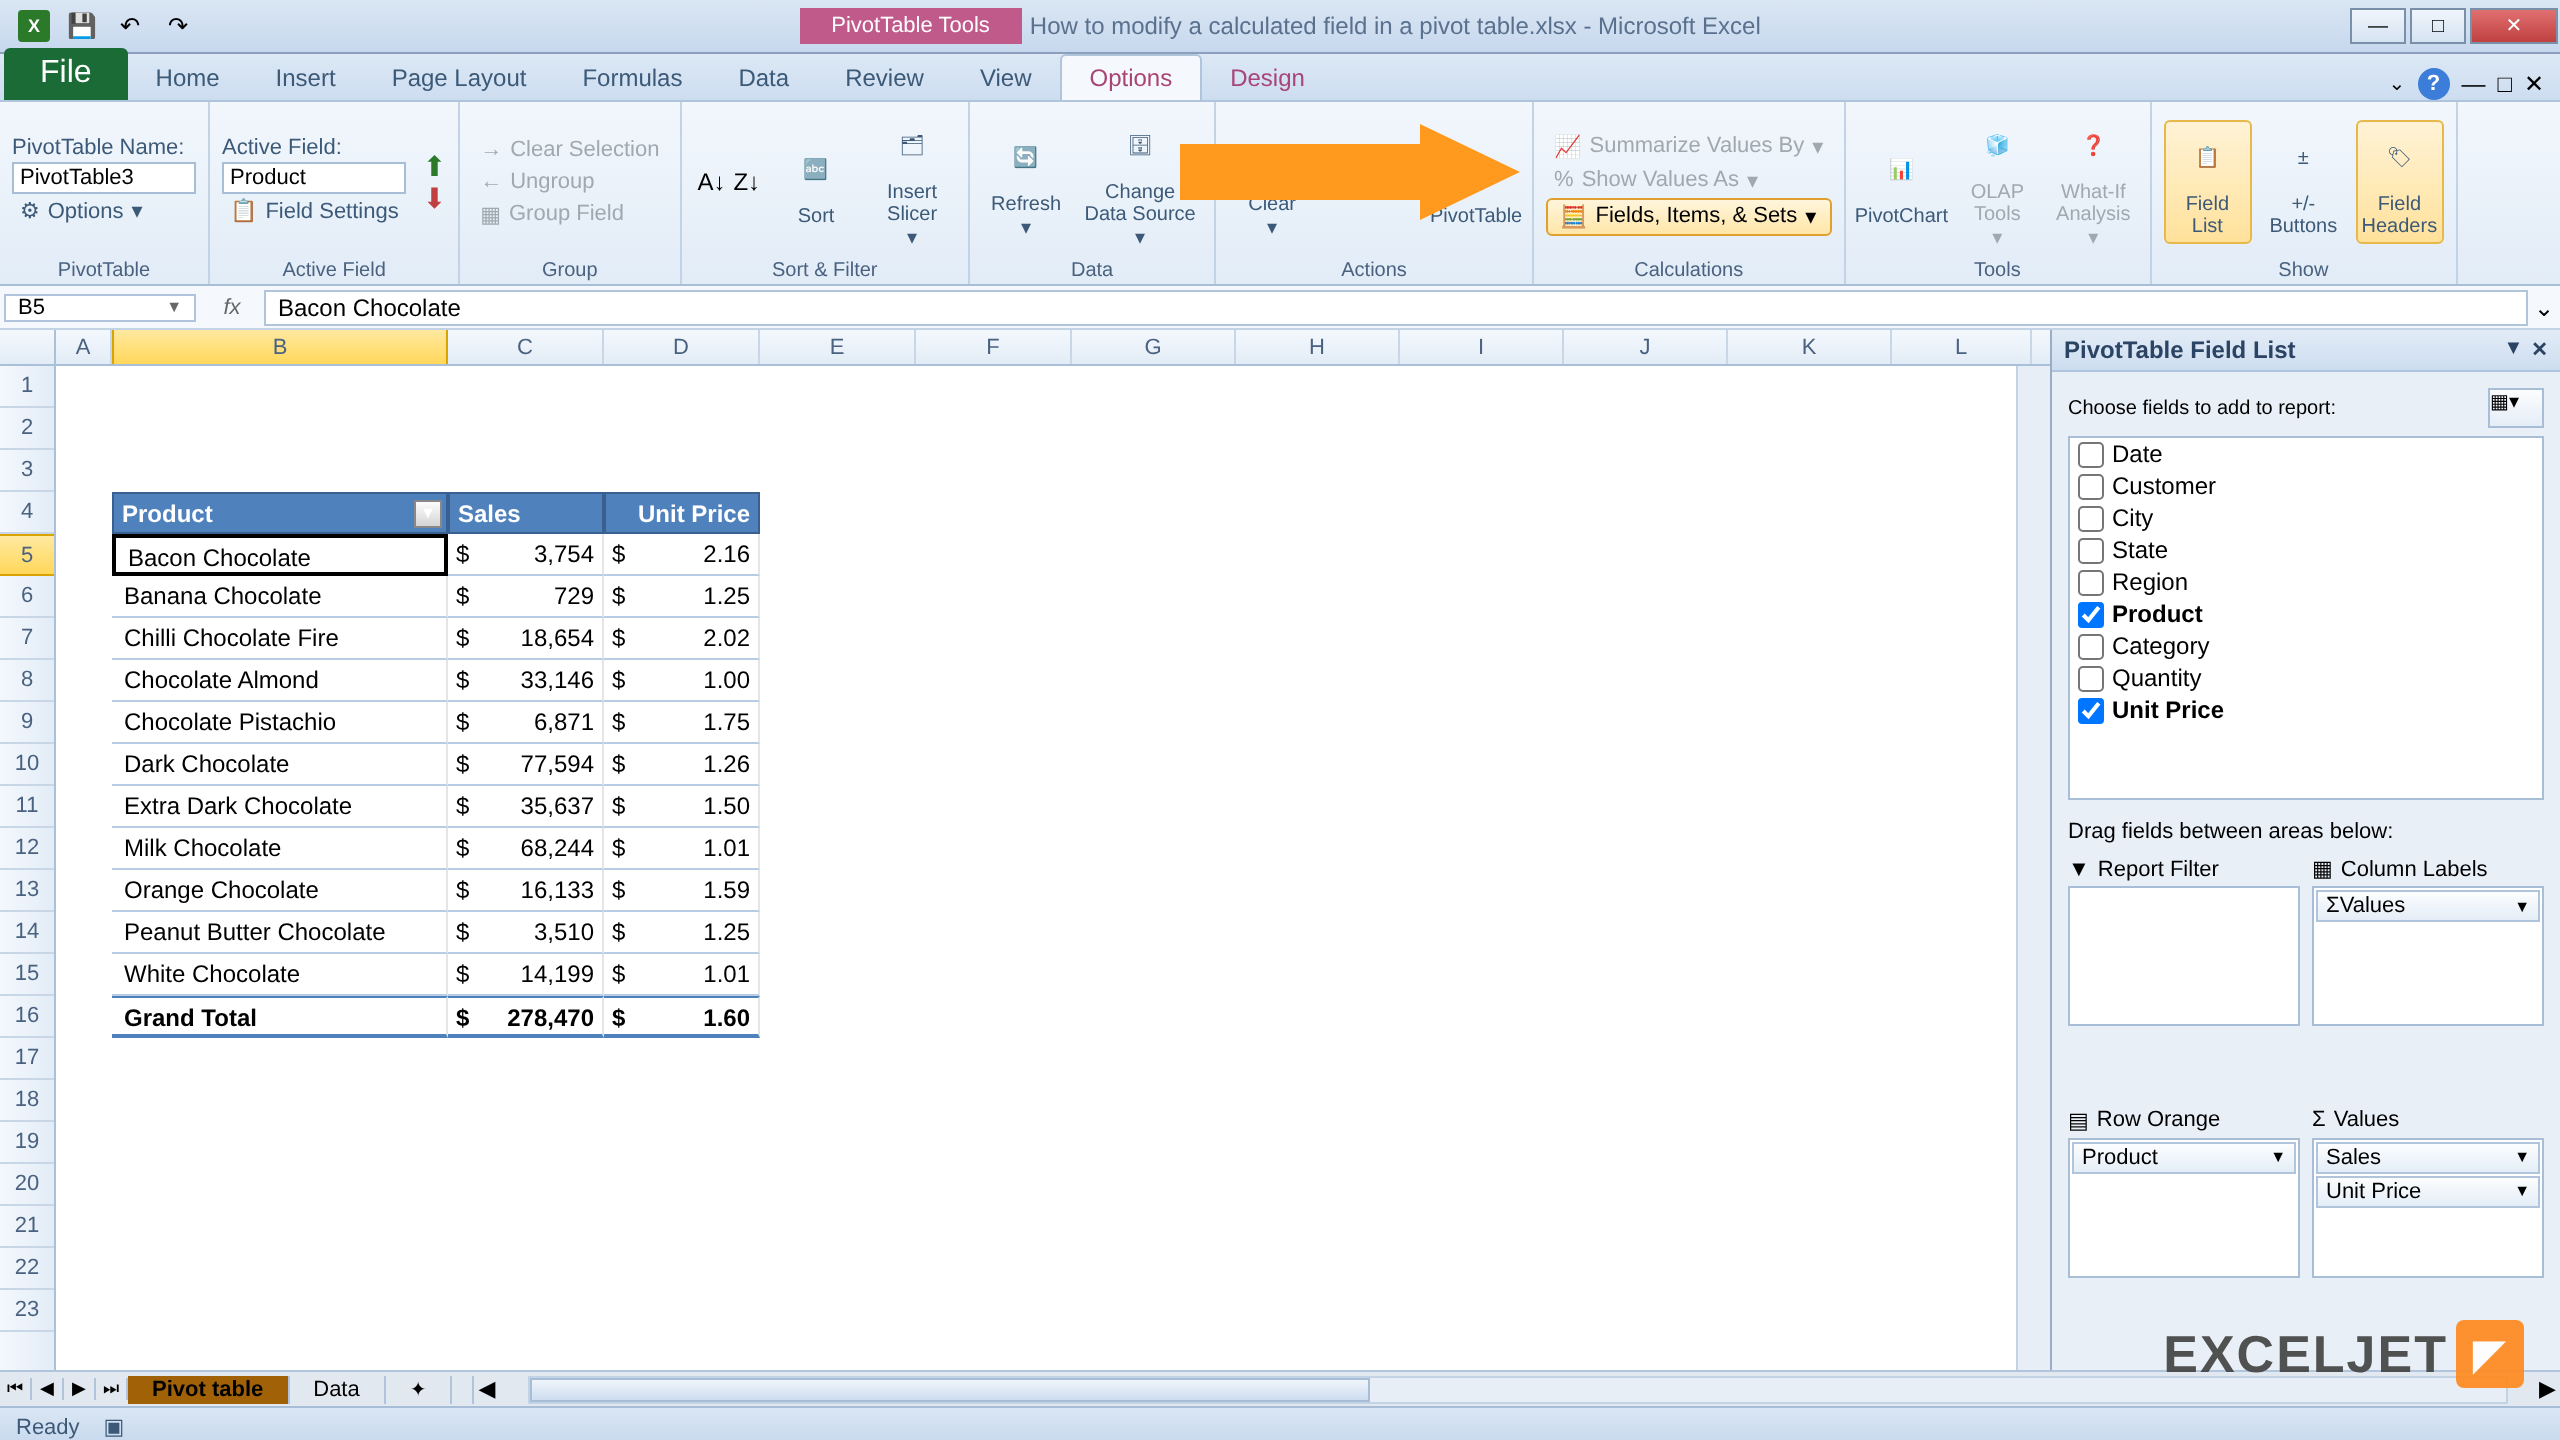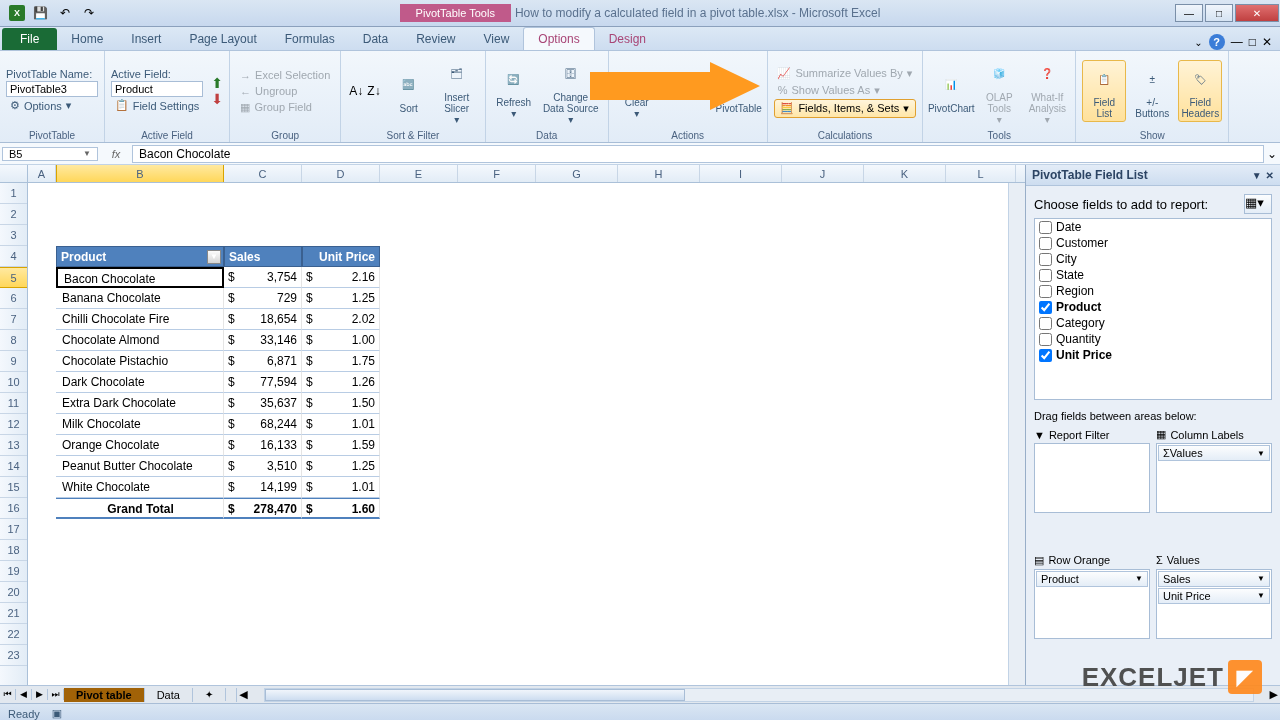--- a/index.html
+++ b/index.html
@@ -12,21 +12,21 @@
 .excel-icon { width: 16px; height: 16px; background: #2a7a2a; display: inline-flex; align-items: center; justify-content: center; color: #fff; font-size: 9px; font-weight: bold; border-radius: 2px; }
 .titlebar-center { flex: 1; display: flex; justify-content: center; align-items: center; }
 .contextual-tab-title { background: #c05a8a; color: #fff; padding: 3px 16px; font-size: 11px; margin-right: 4px; }
 .doc-title { color: #5a718e; font-size: 12px; }
 .win-controls { display: flex; margin-left: auto; }
 .win-btn { width: 28px; height: 18px; border: 1px solid #7a8fa8; margin: 2px 1px; background: linear-gradient(#f0f5fb,#d5e3f2); display: flex; align-items: center; justify-content: center; font-size: 10px; }
 .win-btn.close { background: linear-gradient(#e07070,#c04040); color: #fff; width: 44px; }
 
 
 .tabs-row { height: 24px; background: linear-gradient(#dce8f5,#cdddf0); display: flex; align-items: flex-end; border-bottom: 1px solid #b0c4dc; position: relative; }
-.file-tab { background: #1a6b36; color: #fff; padding: 4px 18px; font-size: 12px; margin-left: 2px; border-radius: 3px 3px 0 0; }
+.file-tab { background: #1a6b36; color: #fff; padding: 4px 18px; font-size: 16px; margin-left: 2px; border-radius: 3px 3px 0 0; }
 .tab { padding: 4px 14px; font-size: 12px; color: #3c5a78; cursor: pointer; }
 .tab.active { background: #f5f9fd; border: 1px solid #b0c4dc; border-bottom: none; border-radius: 3px 3px 0 0; }
 .tab.context { color: #a84576; }
 .tab-right-icons { margin-left: auto; display: flex; gap: 6px; padding-right: 8px; align-items: center; }
 .help-icon { width: 16px; height: 16px; background: #3b7dd8; border-radius: 50%; color: #fff; font-size: 11px; display: flex; align-items: center; justify-content: center; font-weight: bold; }
 
 
 .ribbon { height: 92px; background: linear-gradient(#f2f7fc,#e2ecf7); border-bottom: 1px solid #a8bdd6; display: flex; }
 .ribbon-group { border-right: 1px solid #c2d3e6; display: flex; flex-direction: column; padding: 2px 6px 0 6px; }
 .ribbon-group-content { flex: 1; display: flex; align-items: center; gap: 4px; }
@@ -67,21 +67,21 @@
 .grid { position: relative; flex: 1; }
 .cell { position: absolute; height: 21px; border-right: 1px solid #e5e5e5; border-bottom: 1px solid #e5e5e5; font-size: 12px; padding: 2px 4px; line-height: 17px; overflow: hidden; white-space: nowrap; }
 .pvt-header { background: #4f81bd; color: #fff; font-weight: bold; border: 1px solid #3a6090; }
 .sel-cell { border: 2px solid #000 !important; }
 .filter-dd { float: right; width: 14px; height: 14px; background: linear-gradient(#fcfcfc,#d5d5d5); border: 1px solid #888; font-size: 8px; text-align: center; line-height: 12px; margin-top: 1px; position: absolute; right: 2px; top: 2px; }
 
 
 .field-panel { width: 255px; border-left: 1px solid #98aec8; background: #e9eff7; display: flex; flex-direction: column; }
 .field-panel-title { background: linear-gradient(#e3ecf7,#cdddf0); padding: 3px 6px; font-size: 12px; font-weight: bold; color: #2c4464; border-bottom: 1px solid #b0c4dc; display: flex; align-items: center; gap: 27px; }
 .field-panel-title .ctrls { margin-left: auto; display: flex; gap: 4px; font-size: 10px; }
-.field-choose { padding: 8px 8px 4px 8px; font-size: 13px; display: flex; align-items: center; }
+.field-choose { padding: 8px 8px 4px 8px; font-size: 10px; display: flex; align-items: center; }
 .field-choose .layout-btn { margin-left: auto; width: 28px; height: 20px; border: 1px solid #a8bdd6; background: linear-gradient(#fcfdfe,#e4edf7); }
 .field-list { border: 1px solid #a8bdd6; background: #fff; margin: 0 8px; height: 182px; overflow-y: auto; }
 .field-item { display: flex; align-items: center; gap: 4px; padding: 1px 4px; font-size: 12px; }
 .field-item input { margin: 0; }
 .field-item.checked label { font-weight: bold; }
 .drag-label { padding: 10px 8px 4px 8px; font-size: 11px; }
 .drop-zones { flex: 1; display: grid; grid-template-columns: 1fr 1fr; grid-template-rows: auto 1fr auto 1fr; gap: 0 6px; padding: 0 8px 8px 8px; }
 .dz-label { font-size: 11px; display: flex; align-items: center; gap: 4px; padding: 2px 0; }
 .dz-box { border: 1px solid #a8bdd6; background: #fff; height: 70px; overflow-y: auto; }
 .dz-item { border: 1px solid #b0c4dc; background: linear-gradient(#fcfdfe,#e4edf7); margin: 1px; padding: 1px 4px; font-size: 11px; display: flex; align-items: center; }
@@ -176,21 +176,21 @@
         <span style="font-size:14px;color:#2a7a2a;">⬆</span>
         <span style="font-size:14px;color:#c04040;">⬇</span>
       </div>
     </div>
     <div class="ribbon-group-label">Active Field</div>
   </div>
 
   <div class="ribbon-group">
     <div class="ribbon-group-content">
       <div class="stack">
-        <div class="rbtn-small disabled">→ <span>Excel Selection</span></div>
+        <div class="rbtn-small disabled">→ <span>Clear Selection</span></div>
         <div class="rbtn-small disabled">← <span>Ungroup</span></div>
         <div class="rbtn-small disabled">▦ <span>Group Field</span></div>
       </div>
     </div>
     <div class="ribbon-group-label">Group</div>
   </div>
 
   <div class="ribbon-group">
     <div class="ribbon-group-content">
       <div class="stack" style="flex-direction:row;">
@@ -423,21 +423,21 @@
           </div>
           <div class="cell " style="left: 28px; top: 294px; width: 168px; border-bottom: 1px solid rgb(184, 204, 228); padding-left: 6px;">White Chocolate</div>
           <div class="cell " style="left: 196px; top: 294px; width: 78px; border-bottom: 1px solid rgb(184, 204, 228);">
             <span style="float:left">$</span>
             <span style="float:right">14,199</span>
           </div>
           <div class="cell " style="left: 274px; top: 294px; width: 78px; border-bottom: 1px solid rgb(184, 204, 228);">
             <span style="float:left">$</span>
             <span style="float:right">1.01</span>
           </div>
-          <div class="cell " style="left: 28px; top: 315px; width: 168px; border-top: 1px solid rgb(79, 129, 189); border-bottom: 2px solid rgb(79, 129, 189); padding-left: 6px; text-align: center;"><b>Grand Total</b></div>
+          <div class="cell " style="left: 28px; top: 315px; width: 168px; border-top: 1px solid rgb(79, 129, 189); border-bottom: 2px solid rgb(79, 129, 189); padding-left: 6px;"><b>Grand Total</b></div>
           <div class="cell " style="left: 196px; top: 315px; width: 78px; border-top: 1px solid rgb(79, 129, 189); border-bottom: 2px solid rgb(79, 129, 189);"><b><span style="float:left">$</span><span style="float:right">278,470</span></b></div>
           <div class="cell " style="left: 274px; top: 315px; width: 78px; border-top: 1px solid rgb(79, 129, 189); border-bottom: 2px solid rgb(79, 129, 189);"><b><span style="float:left">$</span><span style="float:right">1.60</span></b></div>
         </div>
       <div class="vscroll"></div>
     </div>
   </div>
 
   <div class="field-panel">
     <div class="field-panel-title">
       <span>PivotTable Field List</span>

